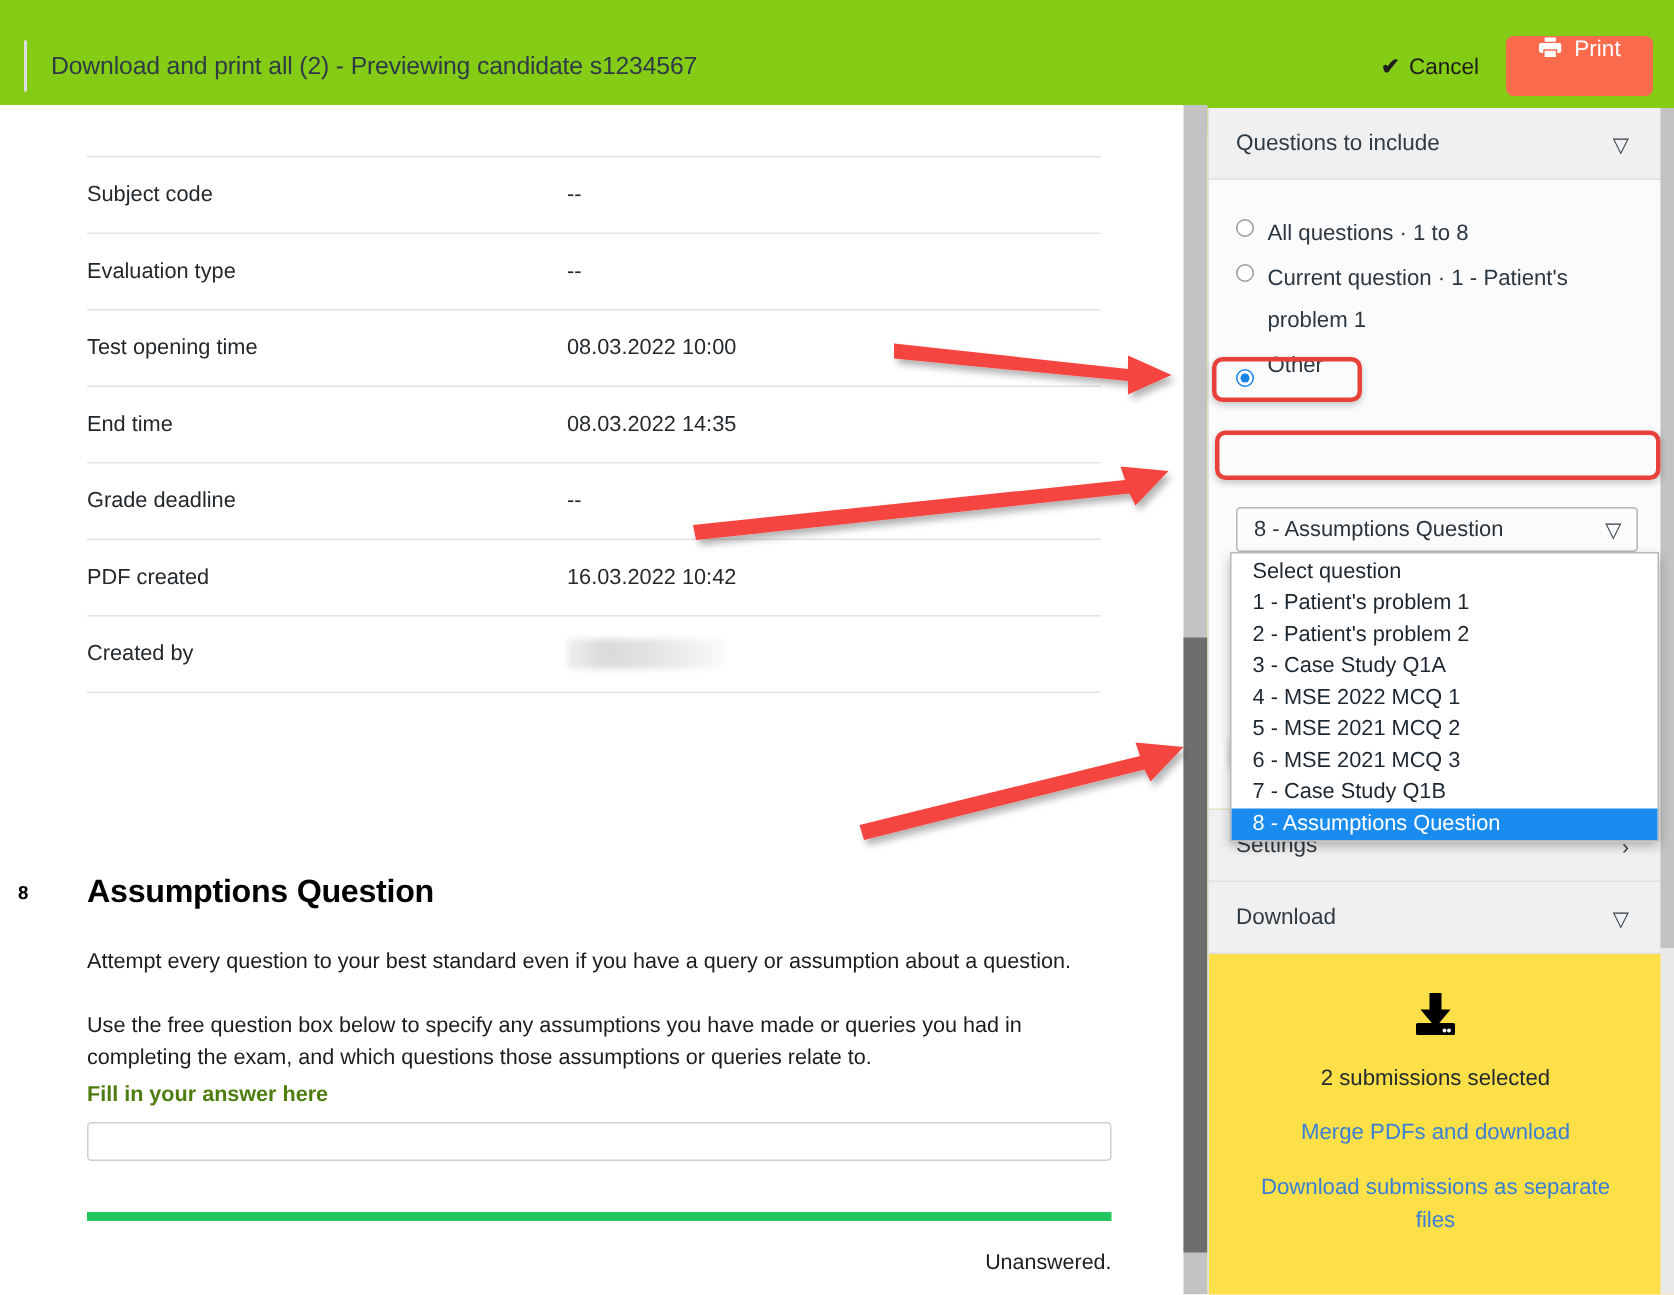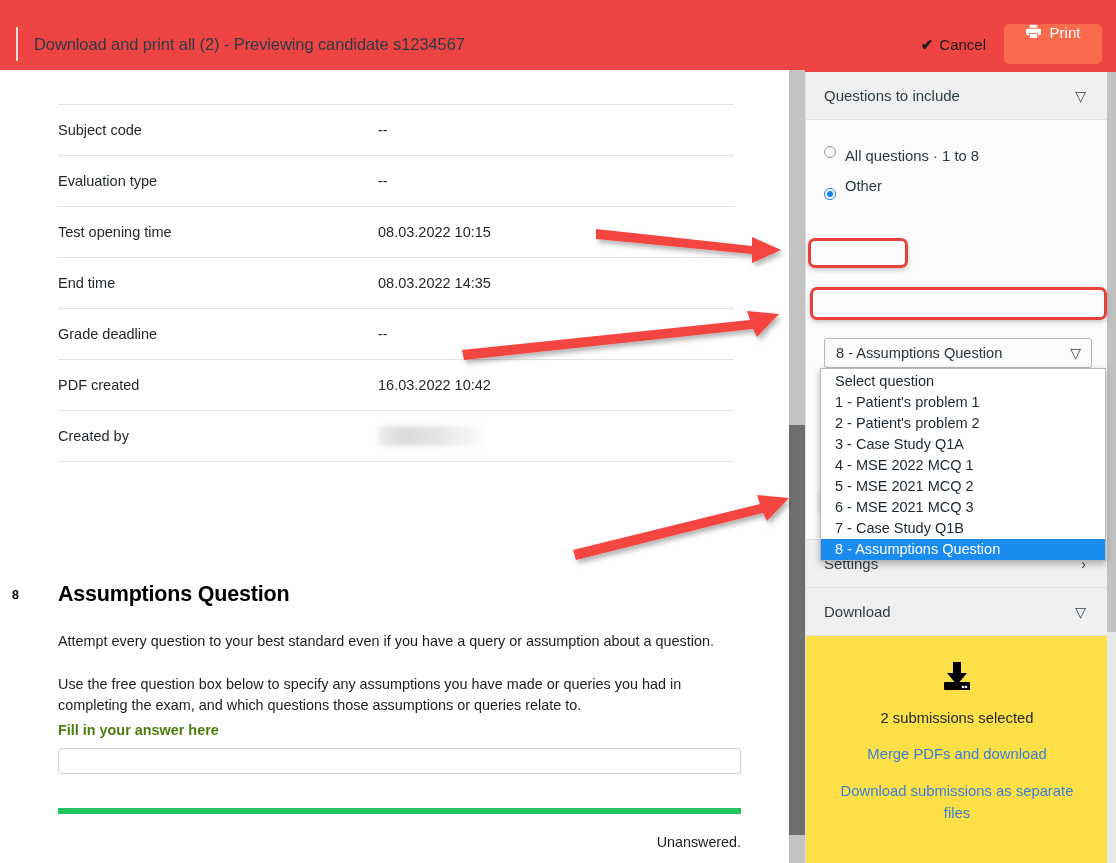--- a/index.html
+++ b/index.html
@@ -7,21 +7,21 @@
     width: 1116px; height: 863px;
     font-family: "Liberation Sans", sans-serif;
     background: #ffffff;
     overflow: hidden;
   }
   #app { position: relative; width: 1116px; height: 863px; background:#fff; }
 
   
   .topbar {
     position: absolute; left:0; top:0; width:1116px; height:89px;
-    background:#ef4444; border-bottom:1px solid #d8d8d8;
+    background:#84cc16; border-bottom:1px solid #d8d8d8;
     display:flex; align-items:center;
   }
   .topbar-left { display:flex; align-items:center; padding-left:16px; flex:1; }
   .title-rule { width:2px; height:34px; background:#dedede; margin-right:16px; }
   .topbar-title {
     font-size:16.5px; color:#2f3b44; letter-spacing:-0.1px; white-space:nowrap;
   }
   .topbar-right { display:flex; align-items:center; padding-right:14px; gap:14px; }
   .cancel-btn {
     display:flex; align-items:center; gap:6px; background:transparent;
@@ -197,21 +197,21 @@
           <tr>
             <td class="meta-key">Subject code</td>
             <td class="meta-val">--</td>
           </tr>
           <tr>
             <td class="meta-key">Evaluation type</td>
             <td class="meta-val">--</td>
           </tr>
           <tr>
             <td class="meta-key">Test opening time</td>
-            <td class="meta-val">08.03.2022 10:15</td>
+            <td class="meta-val">08.03.2022 10:00</td>
           </tr>
           <tr>
             <td class="meta-key">End time</td>
             <td class="meta-val">08.03.2022 14:35</td>
           </tr>
           <tr>
             <td class="meta-key">Grade deadline</td>
             <td class="meta-val">--</td>
           </tr>
           <tr>
@@ -252,20 +252,24 @@
     </div>
 
     <div class="sec-body" style="position:relative;height:419px;">
       <div style="height:22px;"></div>
 
       <div class="radio-row">
         <span class="radio"></span>
         <span class="radio-label">All questions · 1 to 8</span>
       </div>
 
+      <div class="radio-row" style="width:282px;">
+        <span class="radio"></span>
+        <span class="radio-label">Current question · 1 - Patient's problem 1</span>
+      </div>
 
       <div class="radio-row" style="margin-top:2px;align-items:flex-end;">
         <span class="radio checked"></span>
         <span class="radio-label">Other</span>
       </div>
 
       <div class="select-wrap">
         <div class="select-box">
           <span>8 - Assumptions Question</span>
           <span class="chev">▽</span>

